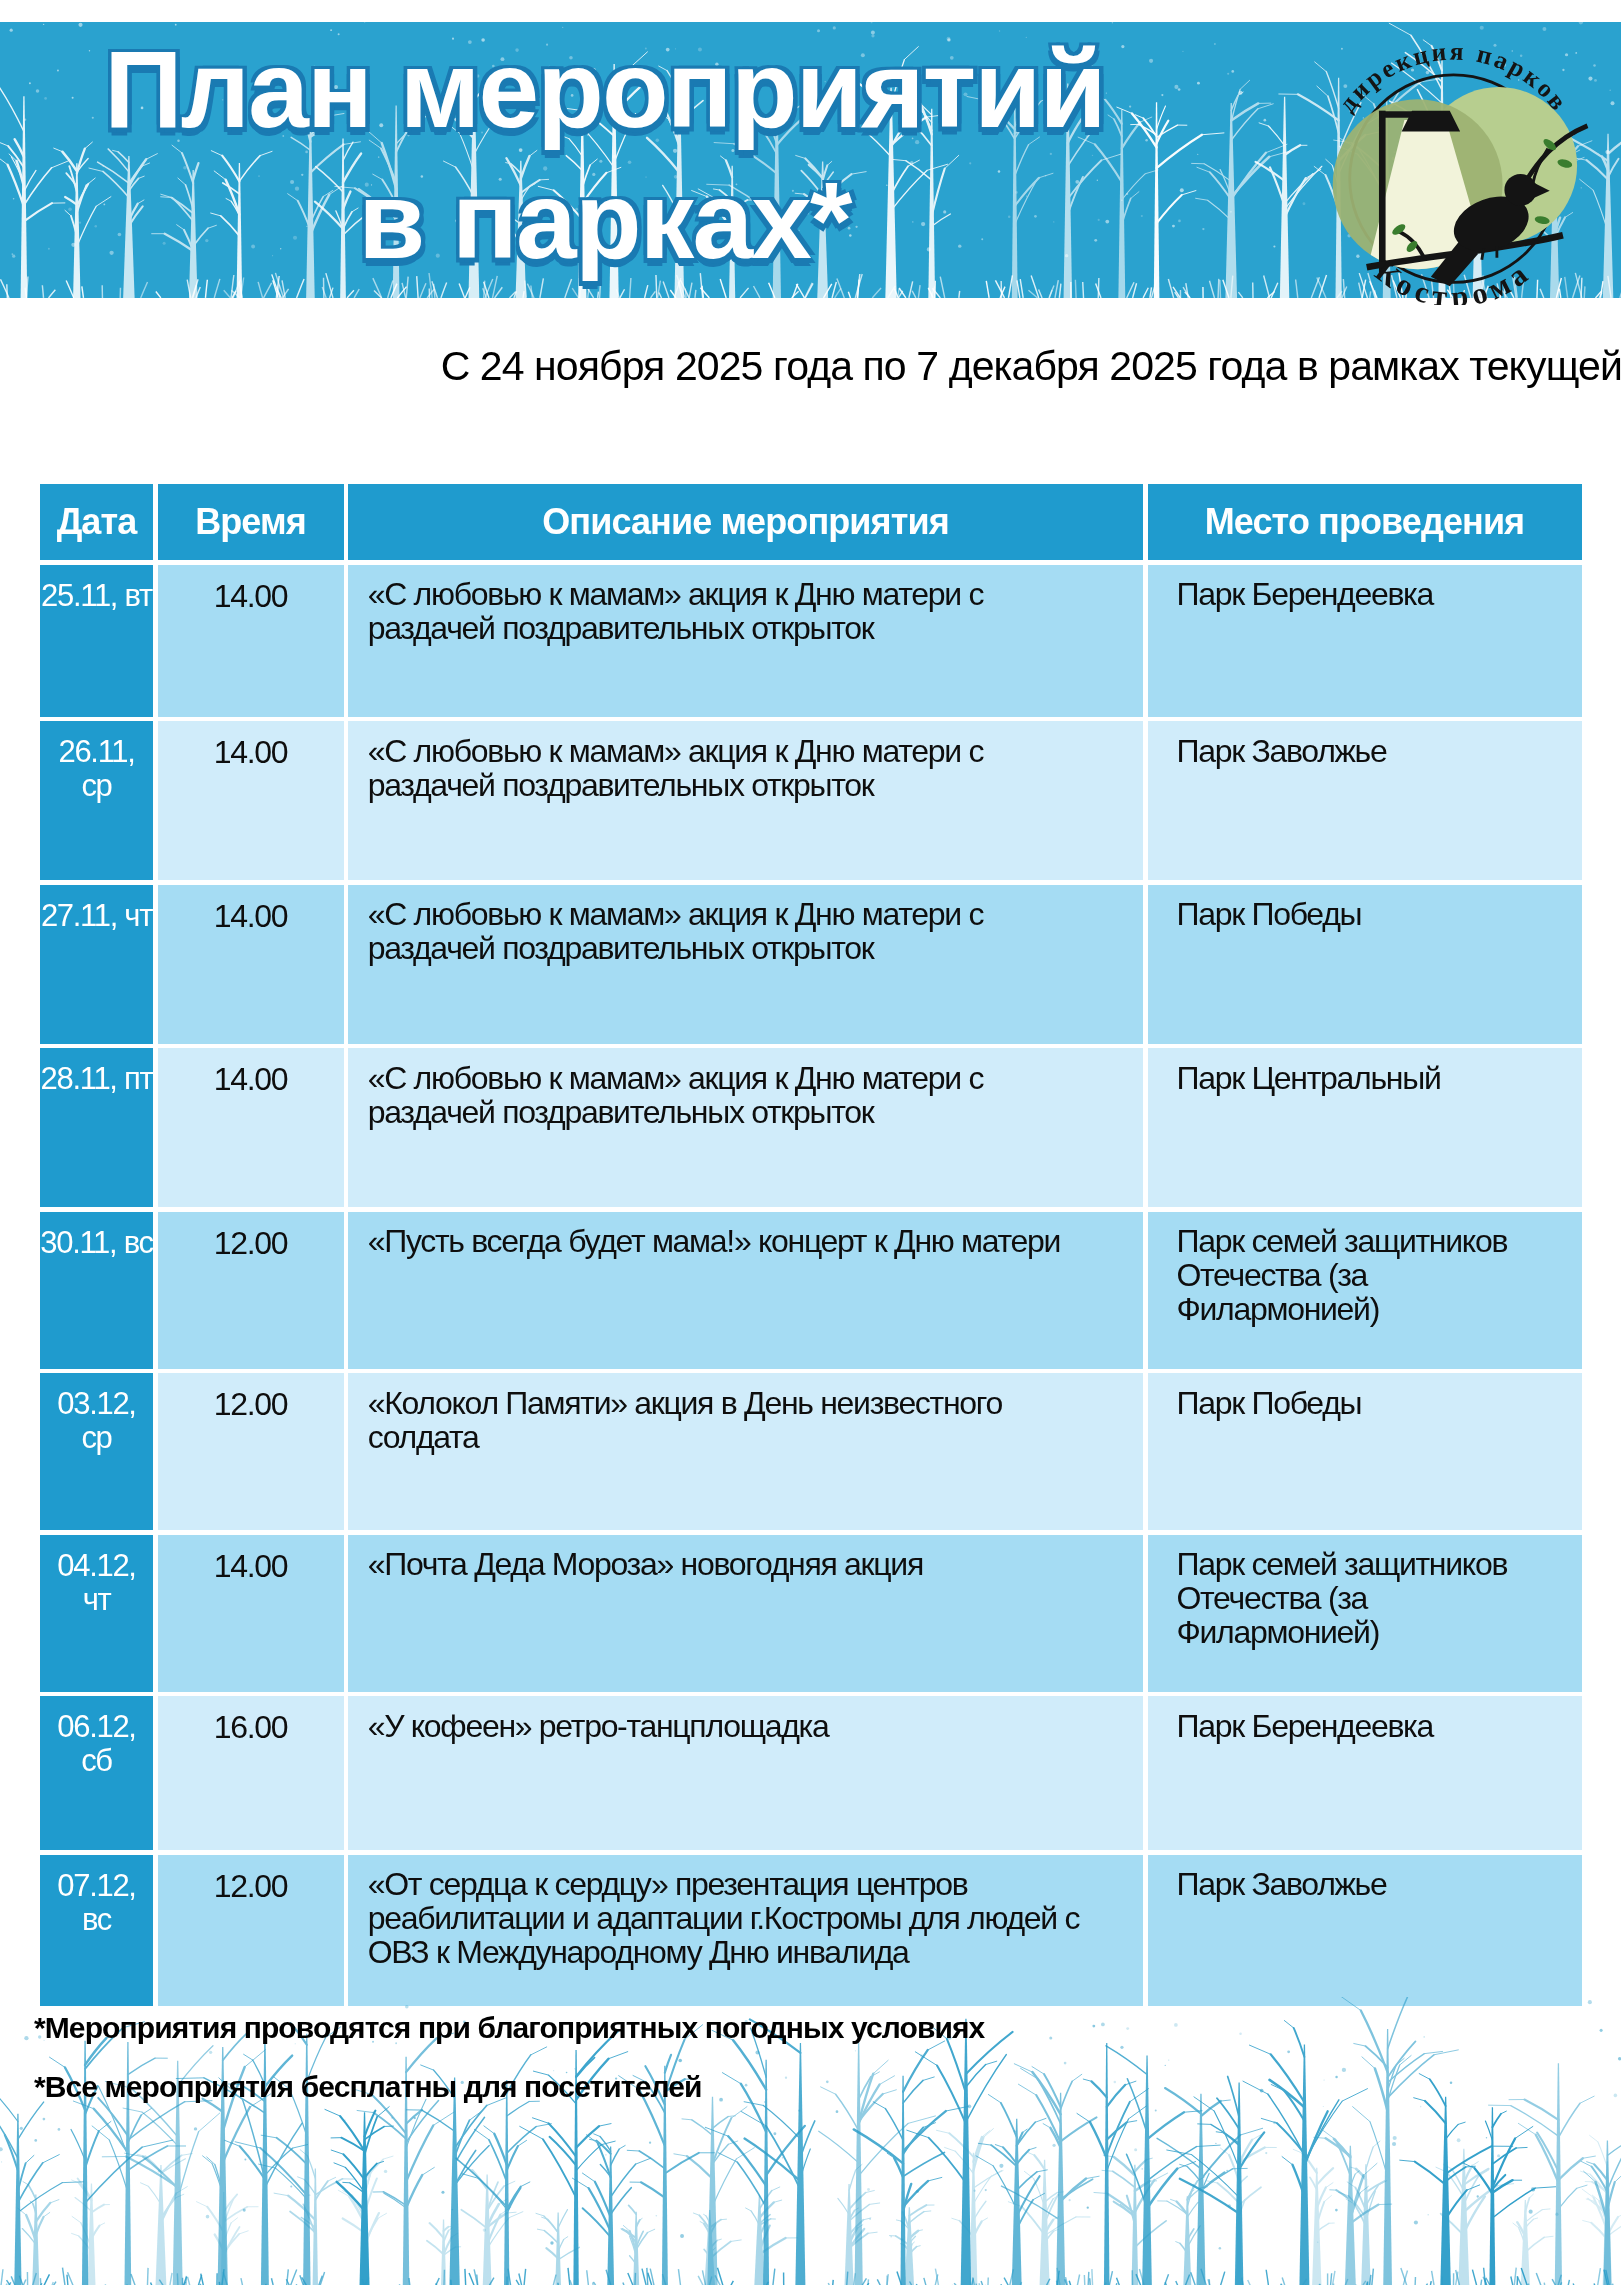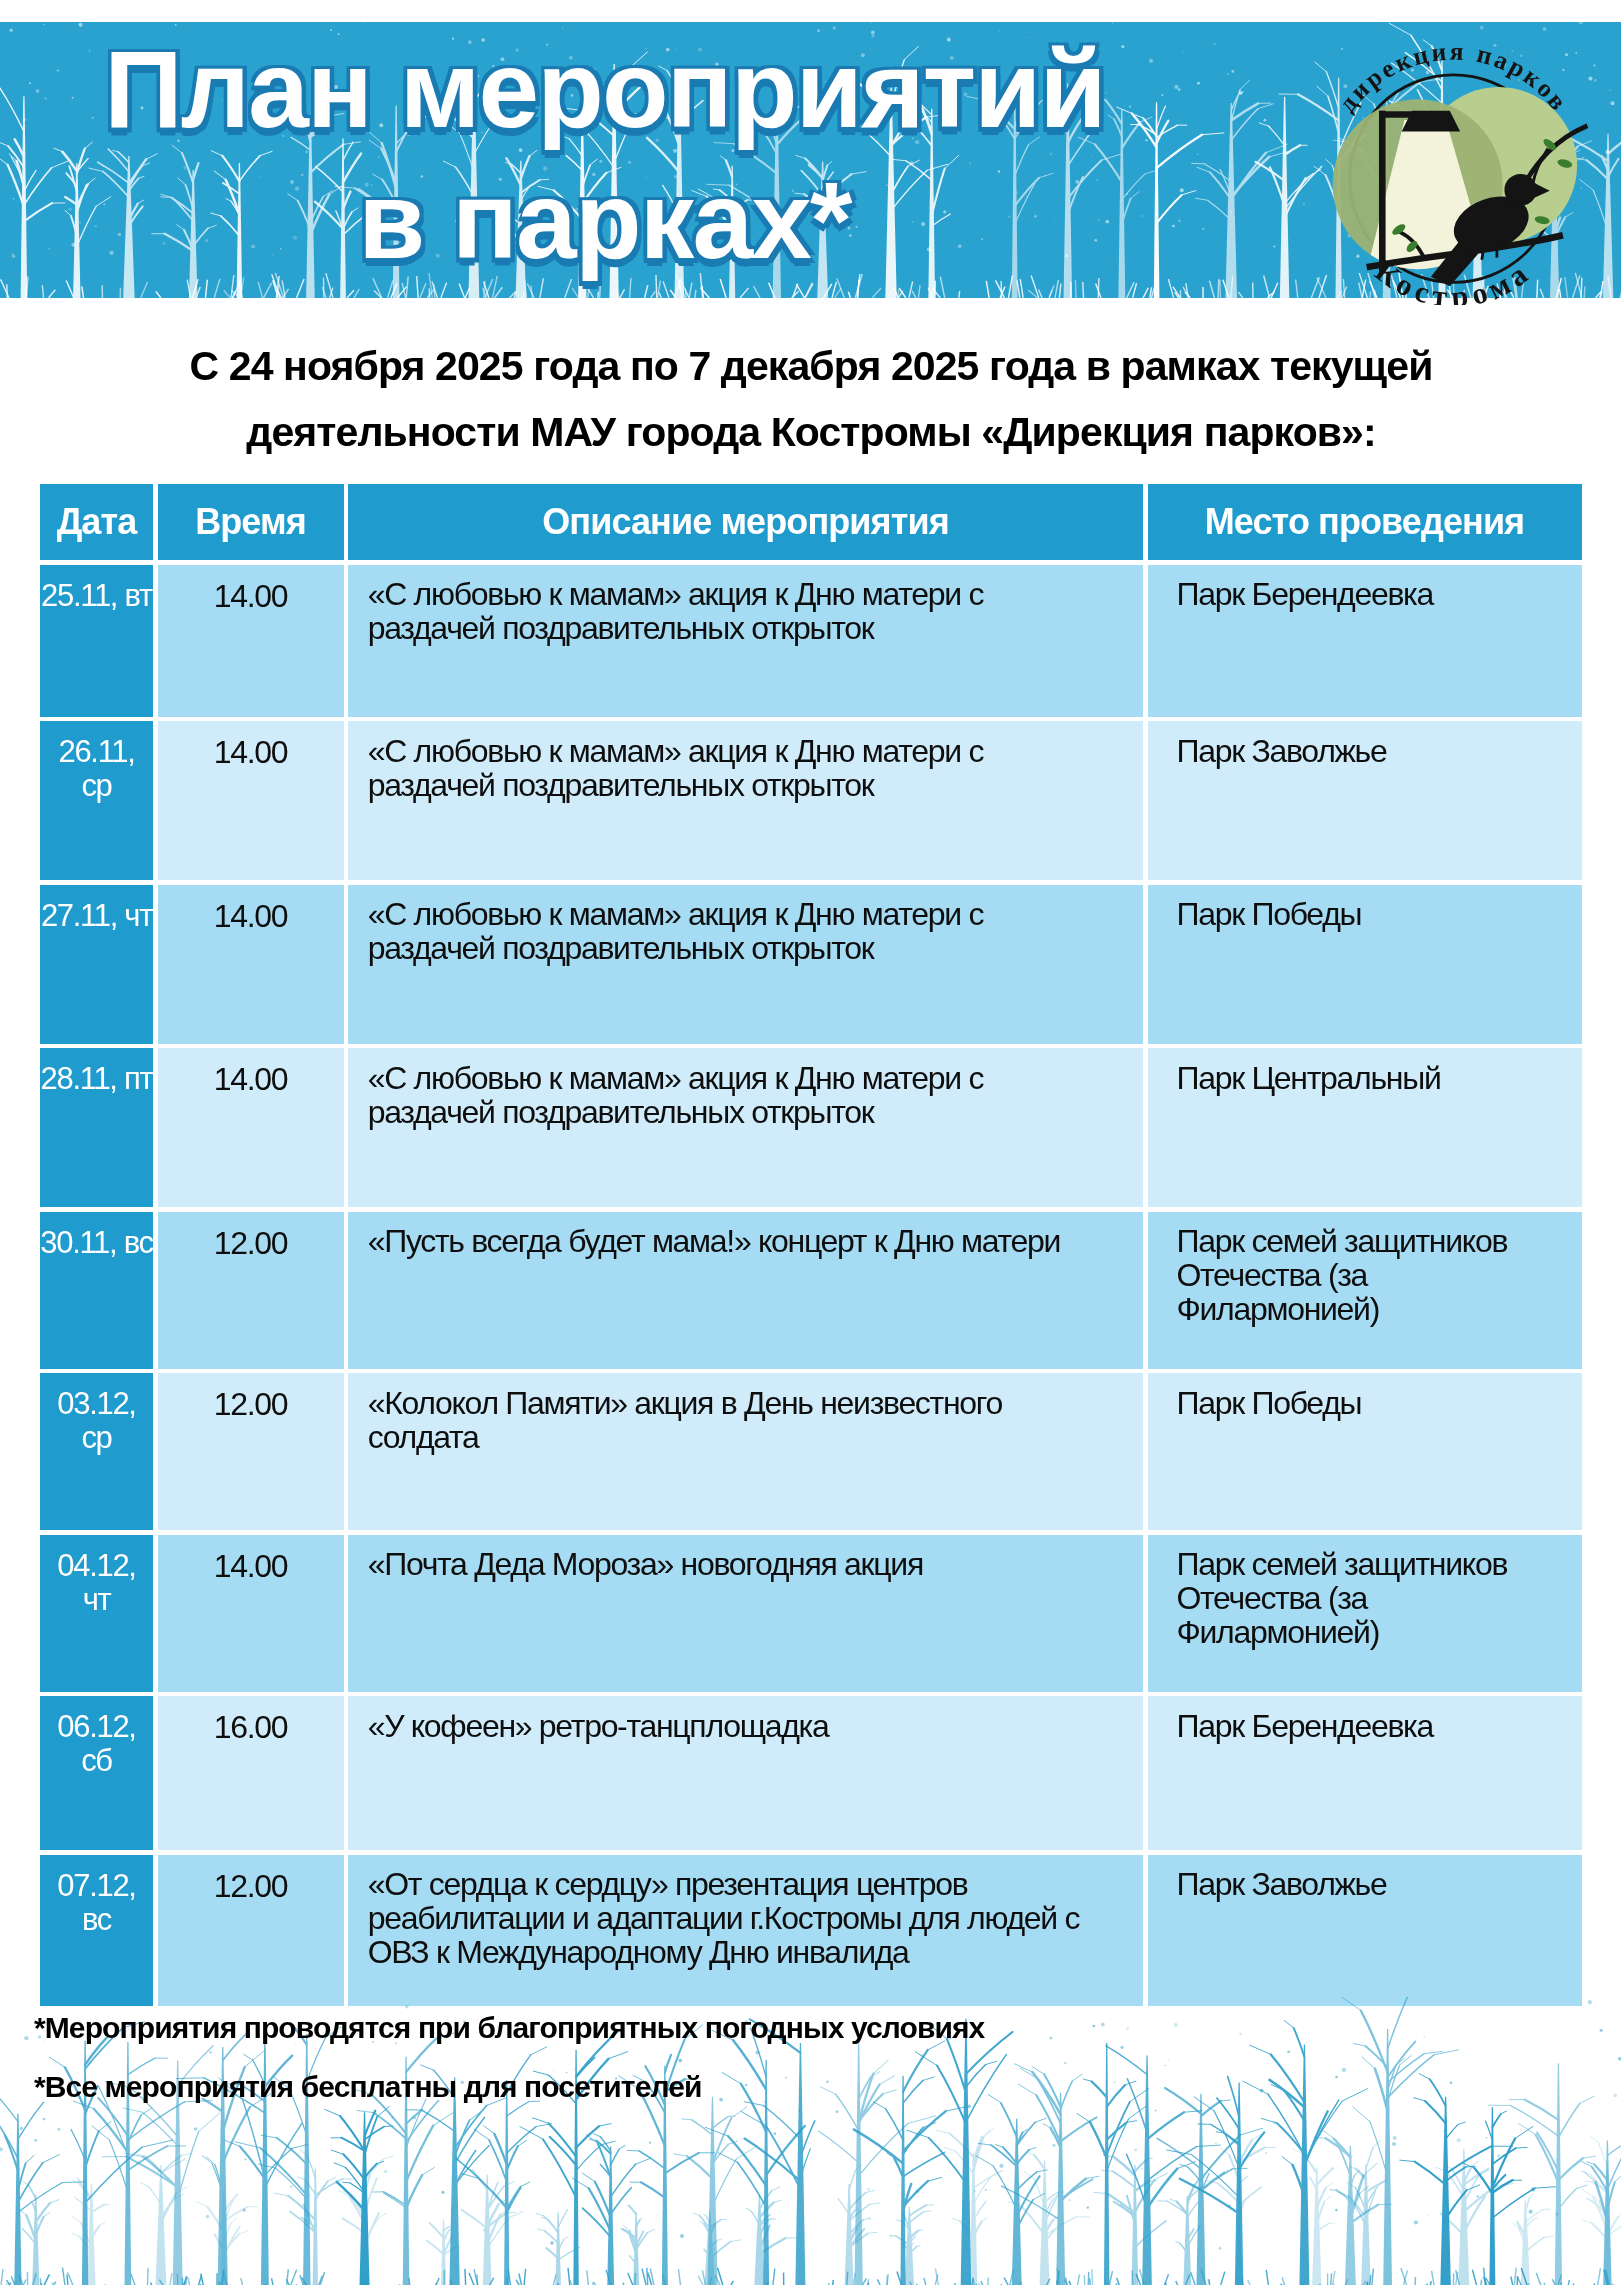--- a/index.html
+++ b/index.html
@@ -33,22 +33,22 @@
     font-family:"Liberation Serif","DejaVu Serif",serif;
     font-size:27px;font-weight:bold;fill:#141414;letter-spacing:3px;
   }
   .logo-arc-bottom{
     font-family:"Liberation Serif","DejaVu Serif",serif;
     font-size:32px;font-weight:bold;fill:#141414;letter-spacing:6px;
   }
   
   .intro{
     position:absolute;left:0;top:315px;width:1622px;
-    text-align:center;color:#000;
-    font-weight:bold;font-size:41px;line-height:66px;
+    text-align:right;color:#000;
+    font-weight:normal;font-size:41px;line-height:66px;
     letter-spacing:-0.9px;padding-top:18px;
   }
   
   .events-table{
     position:absolute;left:40px;top:484px;width:1542px;
     display:grid;
     grid-template-columns:113px 186px 795px 434px;
     column-gap:4.5px;row-gap:4.5px;
   }
   .th{
@@ -1118,21 +1118,20 @@
         <textPath href="#arc-top" startOffset="50%" text-anchor="middle">дирекция парков</textPath>
       </text>
       <text class="logo-arc-bottom">
         <textPath href="#arc-bottom" startOffset="50%" text-anchor="middle">Кострома</textPath>
       </text>
     </svg>
   </div>
 
   <div class="intro">
     <div>С 24 ноября 2025 года по 7 декабря 2025 года в рамках текущей</div>
-    <div>деятельности МАУ города Костромы «Дирекция парков»:</div>
   </div>
 
   <div class="events-table" id="events-table" style="grid-template-rows: 76px 152px 159px 159px 159px 157px 157px 157px 154px 151px;">
     <div class="th">Дата</div>
     <div class="th">Время</div>
     <div class="th">Описание мероприятия</div>
     <div class="th">Место проведения</div>
 
   <div class="row medium"><div class="td date">25.11, вт</div><div class="td time">14.00</div><div class="td desc">«С любовью к мамам» акция к Дню матери с раздачей поздравительных открыток</div><div class="td place">Парк Берендеевка</div></div>
       <div class="row light"><div class="td date">26.11, ср</div><div class="td time">14.00</div><div class="td desc">«С любовью к мамам» акция к Дню матери с раздачей поздравительных открыток</div><div class="td place">Парк Заволжье</div></div>

